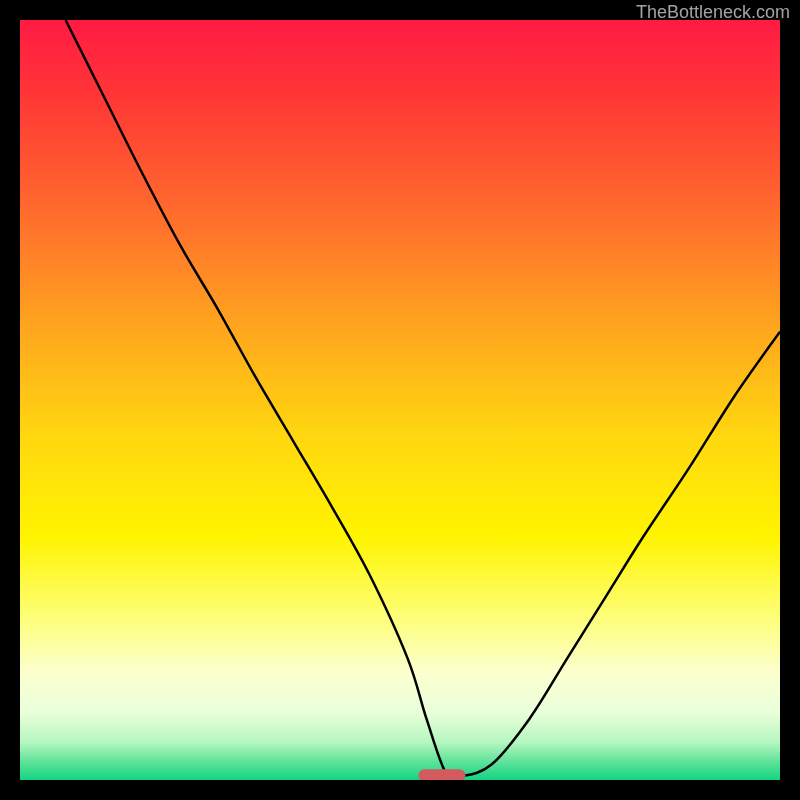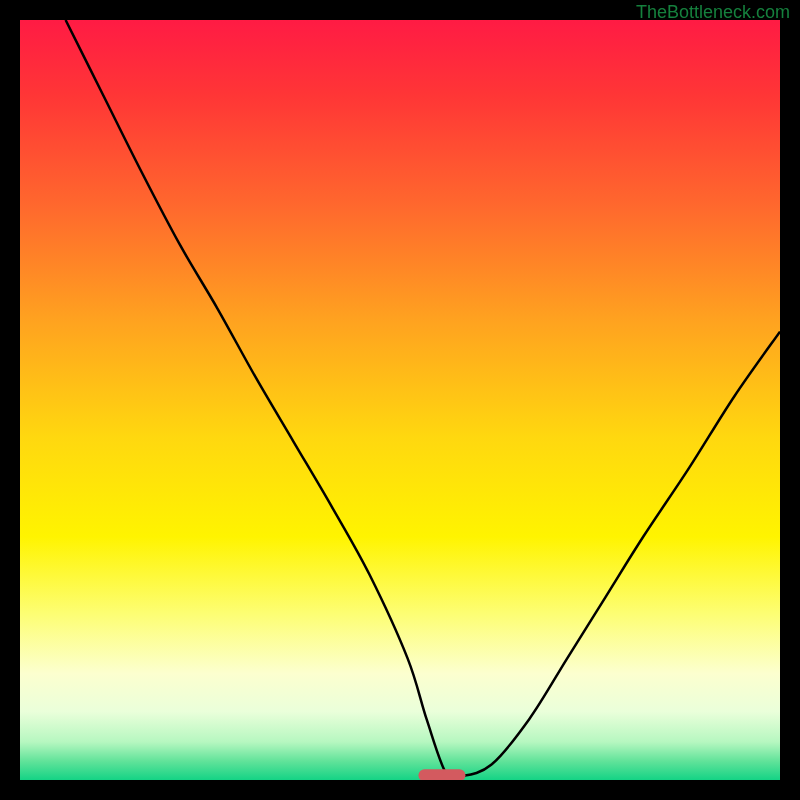--- a/index.html
+++ b/index.html
@@ -38,21 +38,21 @@
     position: absolute;
     border-radius: 9999px;
     transform: translate(-50%, -50%);
   }
   .watermark {
     position: absolute;
     top: 2px;
     right: 10px;
     font-family: Arial, Helvetica, sans-serif;
     font-size: 18px;
-    color: #15803d;
+    color: #a3a3a3;
     user-select: none;
   }
 </style>
 </head>
 <body>
 
 <div class="frame">
 
   <div class="plot-area">
 

